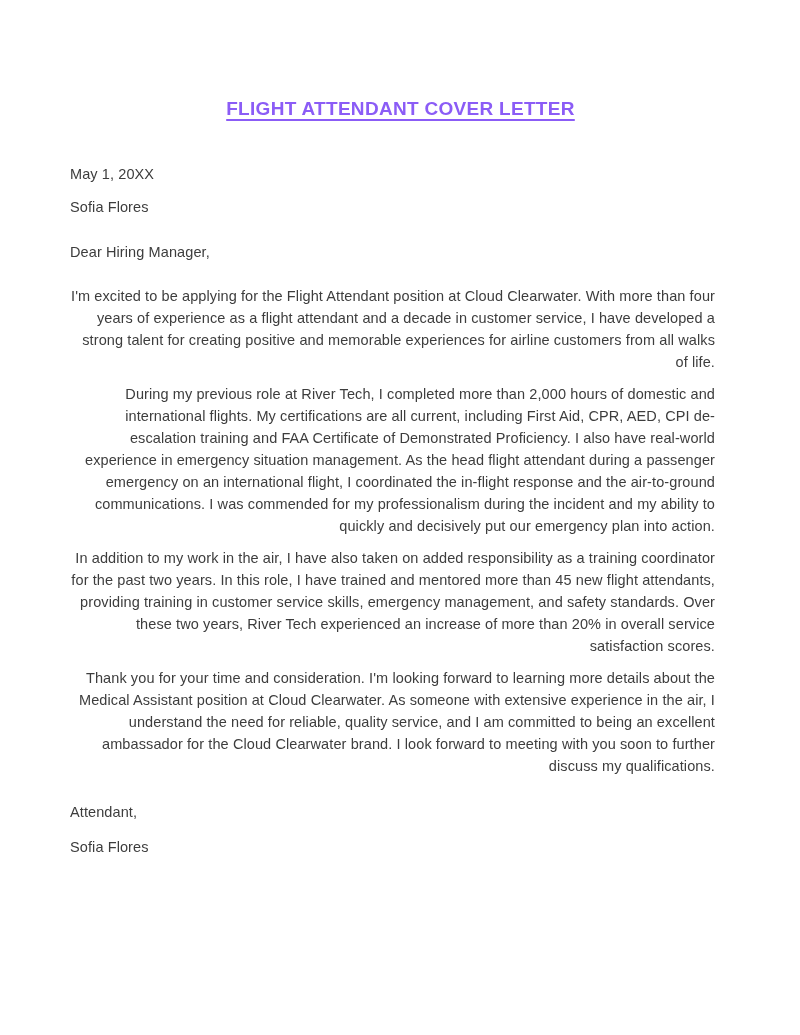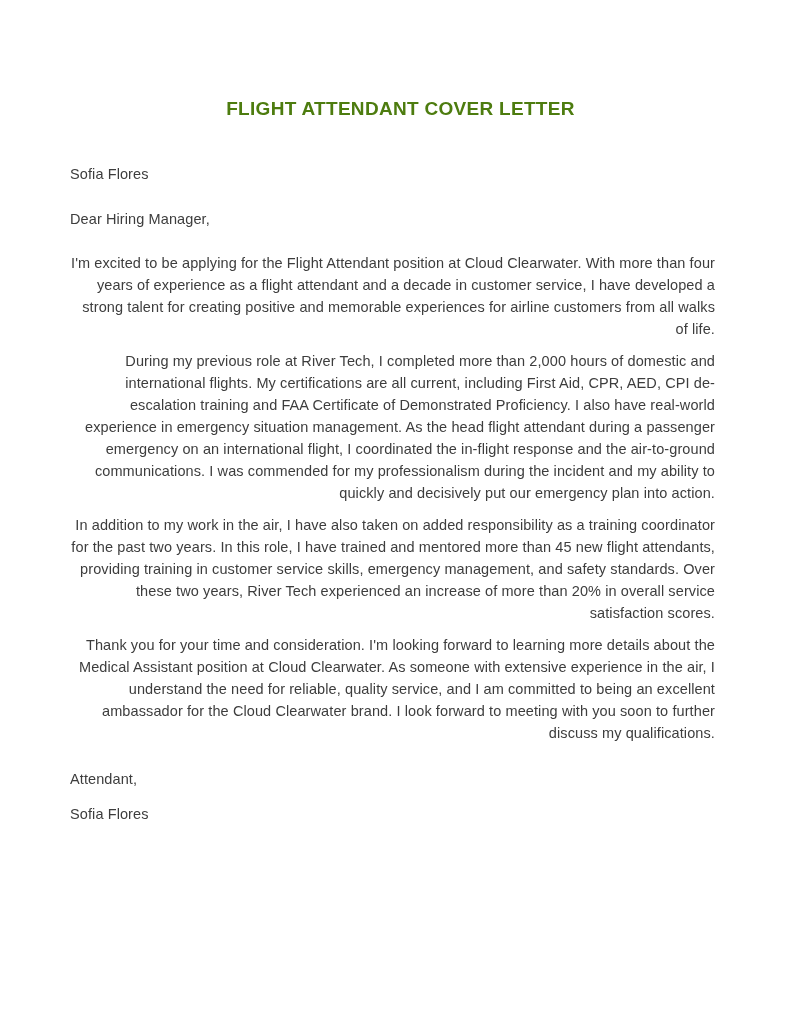--- a/index.html
+++ b/index.html
@@ -18,23 +18,24 @@
     font-family: "Liberation Sans", sans-serif;
     color: #3d3d3d;
     font-size: 14.5px;
     line-height: 22px;
     letter-spacing: 0.1px;
   }
   .letter-title {
     font-size: 19px;
     line-height: 24px;
     font-weight: 700;
-    color: #4d7c0f;
+    color: #8b5cf6;
     text-align: center;
     letter-spacing: 0.3px;
+    text-decoration: underline;
     text-decoration-thickness: 2px;
     text-underline-offset: 4px;
     margin: 0 0 42px 0;
   }
   .date-line {
     margin: 0 0 11px 0;
   }
   .contact-block p {
     margin: 0;
   }
@@ -52,20 +53,21 @@
     margin: 13px 0 0 0;
   }
 </style>
 </head>
 <body>
 
 <div class="page">
 
   <h1 class="letter-title">FLIGHT ATTENDANT COVER LETTER</h1>
 
+  <p class="date-line">May 1, 20XX</p>
 
   <div class="contact-block">
     <p>Sofia Flores</p>
   </div>
 
   <p class="salutation">Dear Hiring Manager,</p>
 
   <p class="para">I'm excited to be applying for the Flight Attendant position at Cloud Clearwater. With more than four years of experience as a flight attendant and a decade in customer service, I have developed a strong talent for creating positive and memorable experiences for airline customers from all walks of life.</p>
 
   <p class="para">During my previous role at River Tech, I completed more than 2,000 hours of domestic and international flights. My certifications are all current, including First Aid, CPR, AED, CPI de-escalation training and FAA Certificate of Demonstrated Proficiency. I also have real-world experience in emergency situation management. As the head flight attendant during a passenger emergency on an international flight, I coordinated the in-flight response and the air-to-ground communications. I was commended for my professionalism during the incident and my ability to quickly and decisively put our emergency plan into action.</p>

